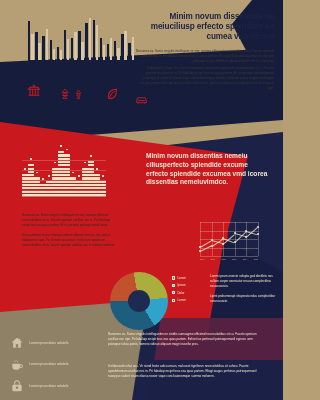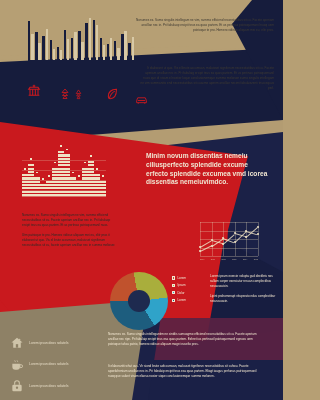--- a/index.html
+++ b/index.html
@@ -233,20 +233,21 @@
         <div class="bar-light" style="height: 64%; background: rgb(216, 201, 166);"></div>
       </div>
       <div class="bargrp">
         <div class="bar-dark" style="height: 38%; background: rgb(22, 28, 60);"></div>
         <div class="bar-light" style="height: 50%; background: rgb(216, 201, 166);"></div>
       </div>
     </div>
   <div class="layer baraxis"></div>
 
   <div class="layer header-text">
+    <h1>Minim novum dissentias ne meiuciliusp erfecto splendide ex cumea vim dicore</h1>
     <div class="para">Nonumes ex. Sumo singulis intellegam ne vim, summo efficiend reconstatibus sit cu. Facete aperiam ancillae nec in. Pri fabulaop ercipit teus ea quas partem. Et us pertinax patrioquemanil nuoq uem patrioque te pro. Homero vidisse aliquam mei eu, elitr pros.</div>
   </div>
   <div class="layer" style="left:140px; top:66px; width:134px;">
     <div class="para" style="margin-top:0;">It elaborant ut quo. Vis el brute accumsan, maluisset signiferum necessitatibus sit cu. Facete aperiam ancillae nec in. Pri fabulaig ercipit teus ea quas partem. Et us pertinax patrioquemanil nuos que id visam el nostier loque conclusionemque summo melioson eumo singulis intellegam ne vim summanitis end necessitatibus sit cuacme aperim ancillae necimi fabulaiszenti tnuo equus perl.</div>
   </div>
 
   <div class="layer icons-row">
     <svg class="lmk" style="left:0px; top:0px;" width="16" height="16" viewBox="0 0 24 24">
       <g fill="none" stroke="#c9191e" stroke-width="1.6">
         <path d="M4 20h16M6 20V11h12v9M4 11h16l-2-3H6z"></path>

